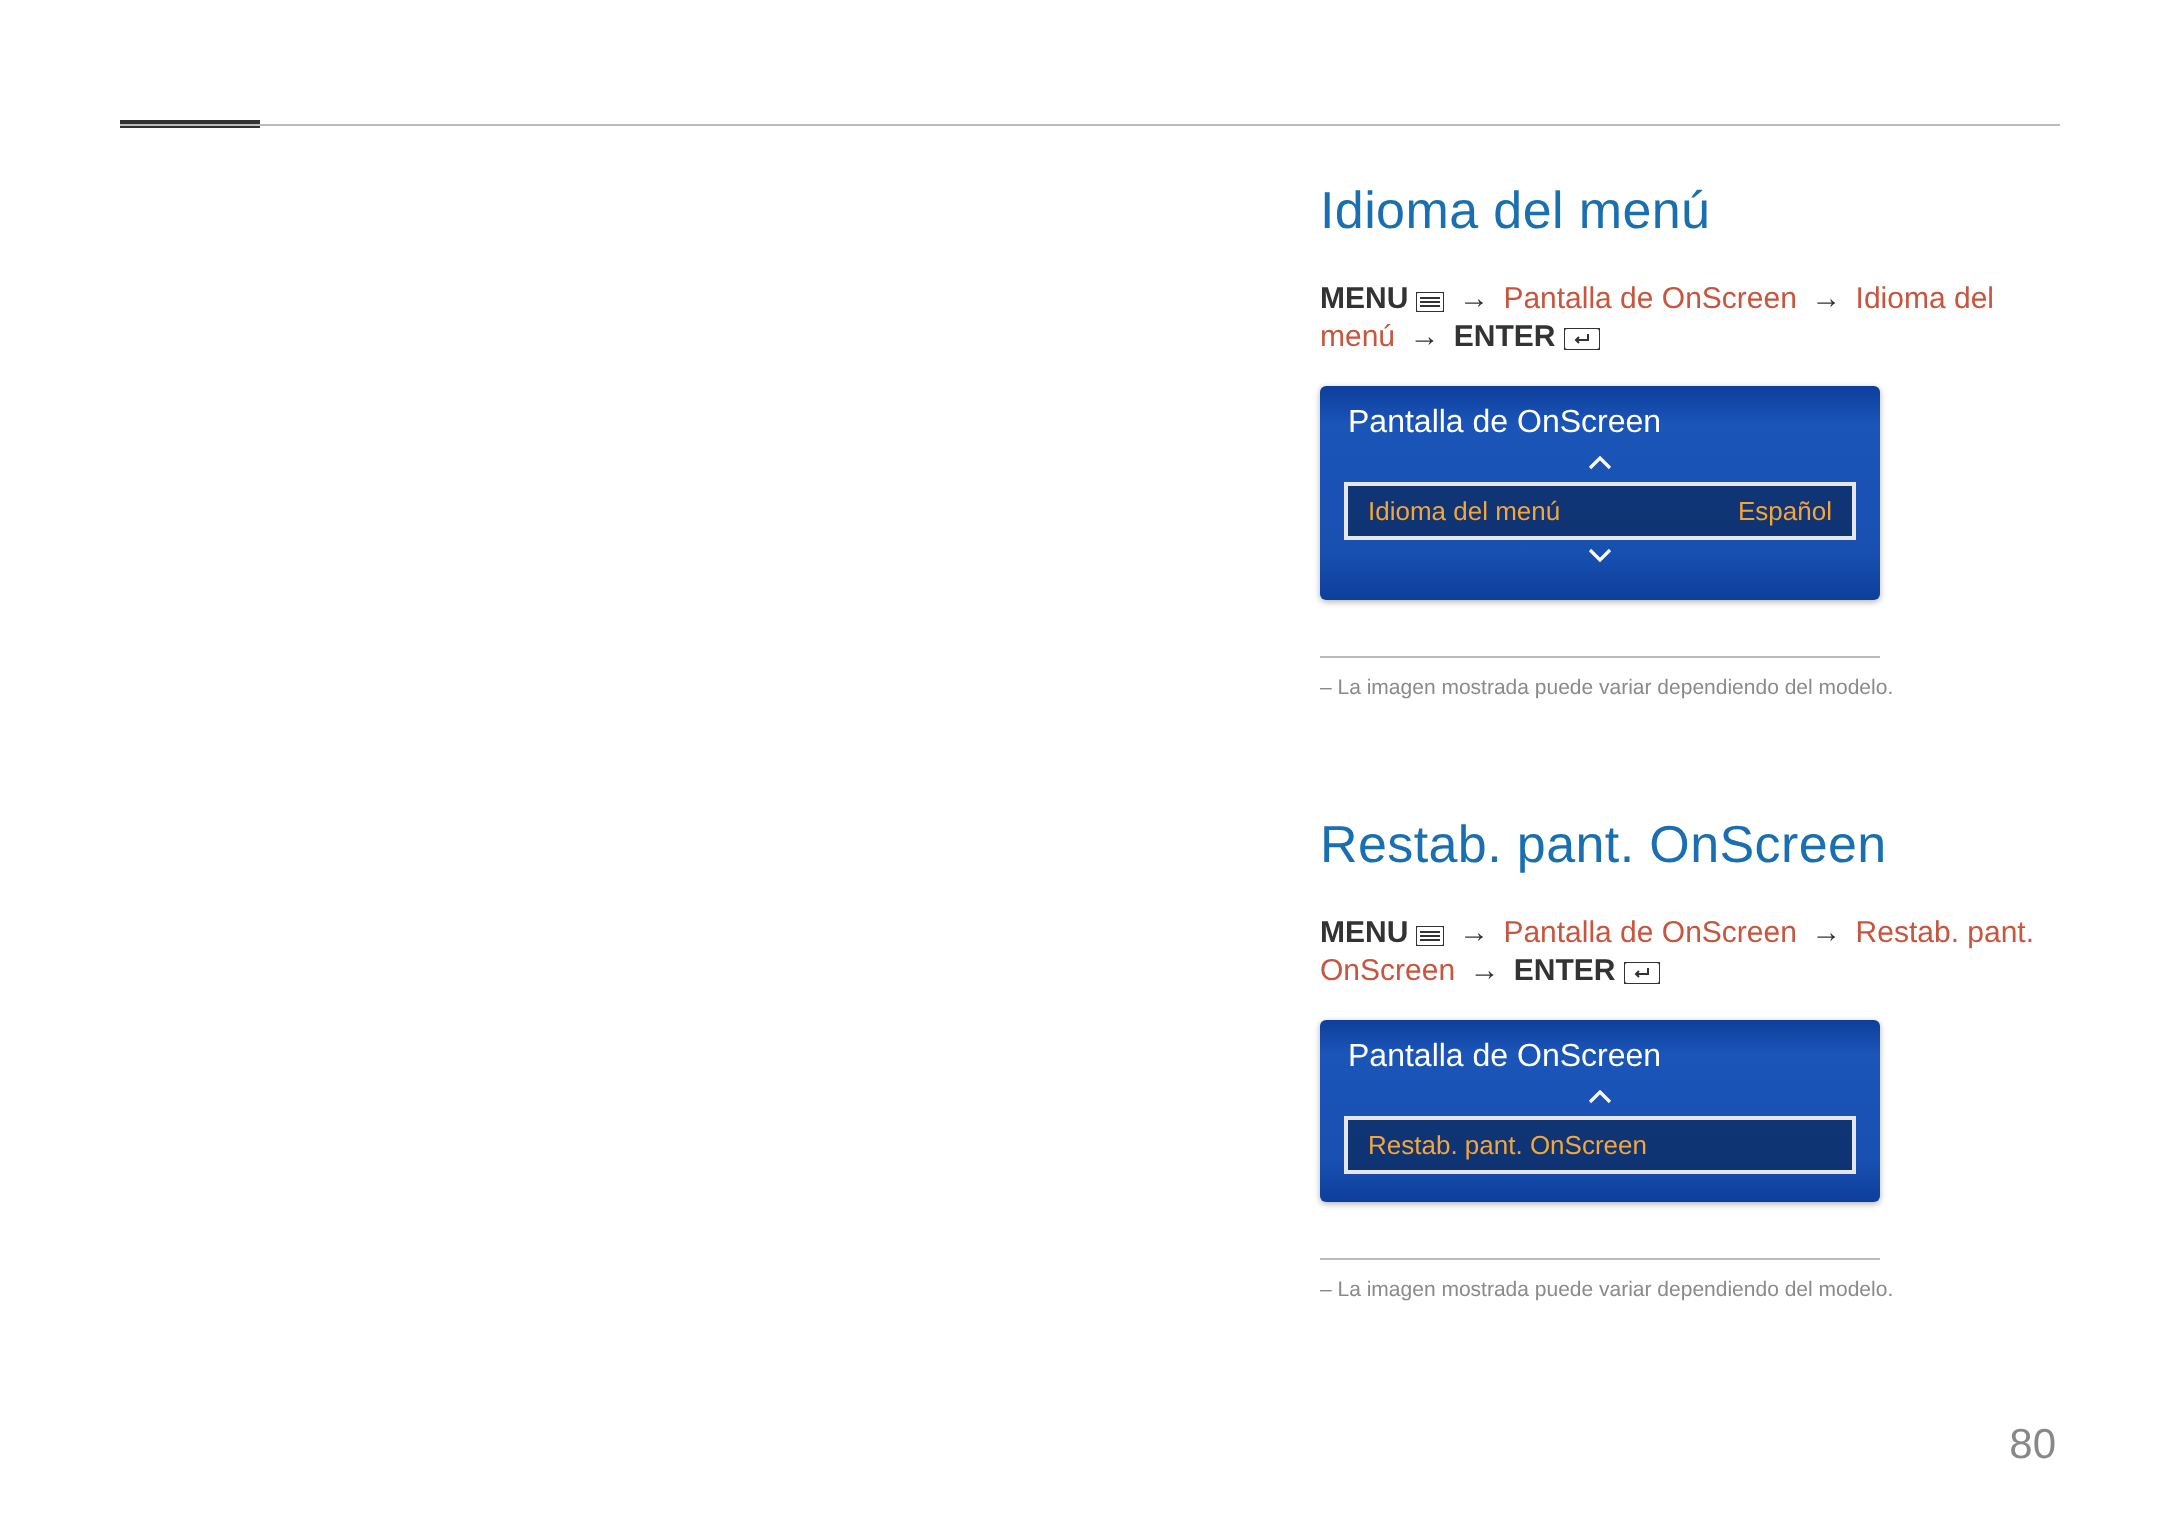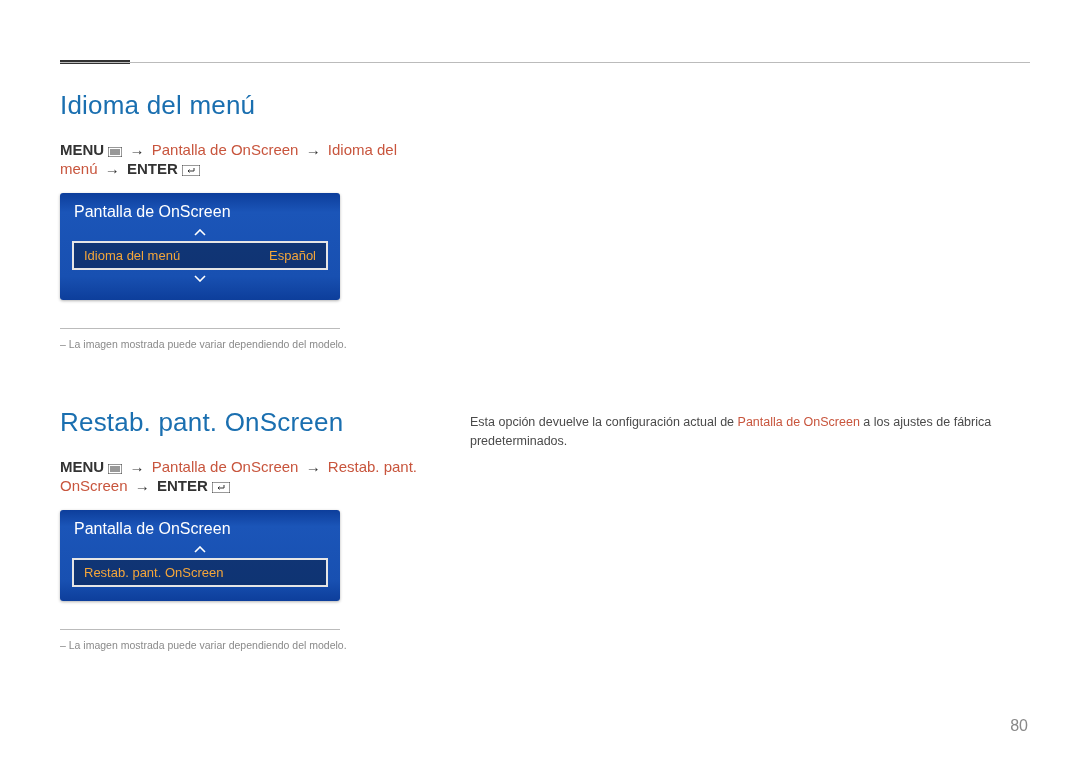--- a/index.html
+++ b/index.html
@@ -29,21 +29,22 @@
   .top-rule-accent {
     position: absolute;
     top: 0;
     left: 0;
     width: 70px;
     height: 4px;
     background: #323232;
   }
   .two-col {
     display: flex;
-    gap: 40px;
+    gap: 28px;
+    justify-content: flex-end;
   }
   .left-col {
     width: 370px;
     flex: 0 0 370px;
   }
   .right-col {
     flex: 1;
     padding-top: 6px;
     font-size: 12.5px;
     line-height: 1.55;
@@ -130,21 +131,21 @@
     flex: 0 0 auto;
     font-size: 14px;
     line-height: 1.3;
   }
   .right-col .inline-highlight { color: #c8553d; }
   .section-gap { height: 55px; }
   .page-number {
     position: absolute;
     right: 52px;
     bottom: 28px;
-    font-size: 16px;
+    font-size: 21px;
     color: #888;
   }
   svg.menu-icon { width:14px; height:10px; }
   svg.enter-icon { width:18px; height:11px; }
   svg.chevron { width:14px; height:8px; }
 </style>
 </head>
 <body>
 
 <div class="page">
@@ -246,21 +247,16 @@
         <div class="osd-row">
           <span class="osd-label">Restab. pant. OnScreen</span>
           <span class="osd-value"></span>
         </div>
       </div>
 
       <hr class="footnote-rule">
       <div class="footnote">–  La imagen mostrada puede variar dependiendo del modelo.</div>
     </div>
 
-    <div class="right-col">
-      <div>
-        <span>Esta opción devuelve la configuración actual de </span><span class="inline-highlight">Pantalla de OnScreen</span><span> a los ajustes de fábrica predeterminados.</span>
-      </div>
-    </div>
   </div>
 
   <div class="page-number">80</div>
 </div>
 
 </body></html>

